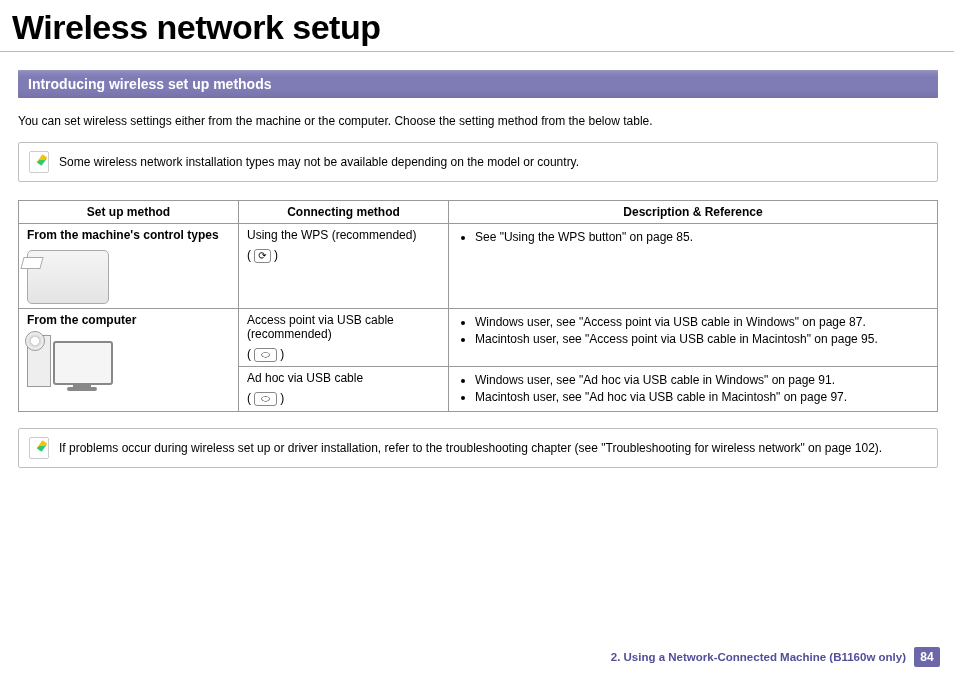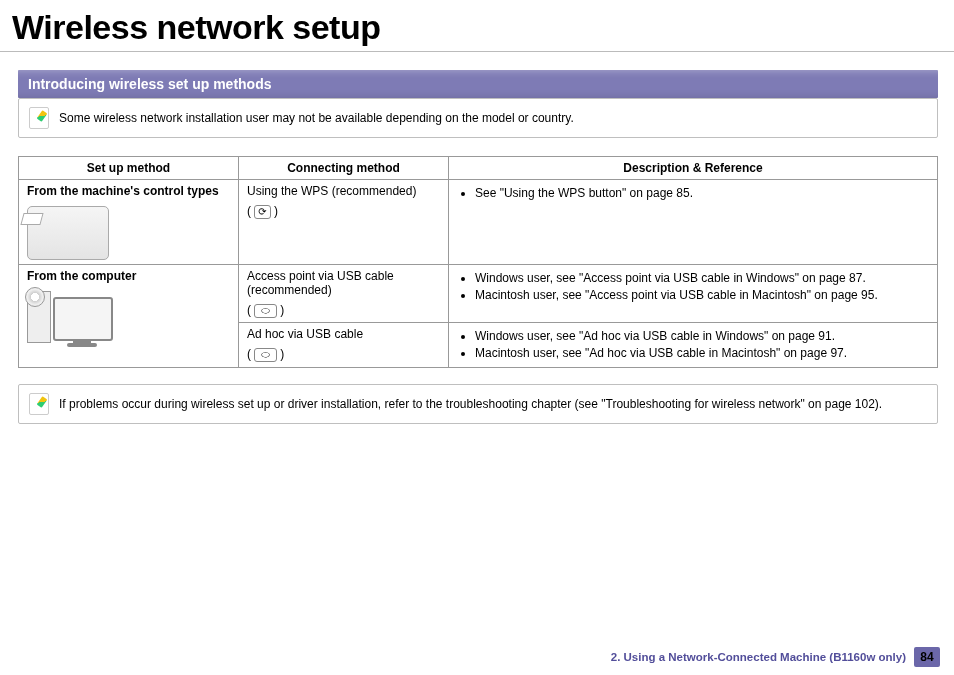--- a/index.html
+++ b/index.html
@@ -157,43 +157,44 @@
     align-items: center;
     gap: 8px;
   }
   .footer-text {
     color: #524e9a;
     font-weight: 700;
     font-size: 11.5px;
   }
   .page-num {
     background: #6b67a9;
-    color: #000000;
+    color: #ffffff;
     font-weight: 700;
     font-size: 12px;
     width: 26px; height: 20px;
     display: flex; align-items: center; justify-content: center;
     border-radius: 2px;
   }
   .paren-wrap { margin-top: 6px; }
 </style>
 </head>
 <body>
 
 <h1 class="page-title">Wireless network setup</h1>
 <hr class="title-rule">
 
 <div class="content">
 
   <div class="section-bar">Introducing wireless set up methods</div>
 
+  <p class="intro">You can set wireless settings either from the machine or the computer. Choose the setting method from the below table.</p>
 
   <div class="note-box">
     <span class="note-icon"></span>
-    <span class="note-text">Some wireless network installation user may not be available depending on the model or country.</span>
+    <span class="note-text">Some wireless network installation types may not be available depending on the model or country.</span>
   </div>
 
   <table class="setup">
     <colgroup>
         <col class="col0">
         <col class="col1">
         <col>
       </colgroup>
     <thead>
       <tr>

